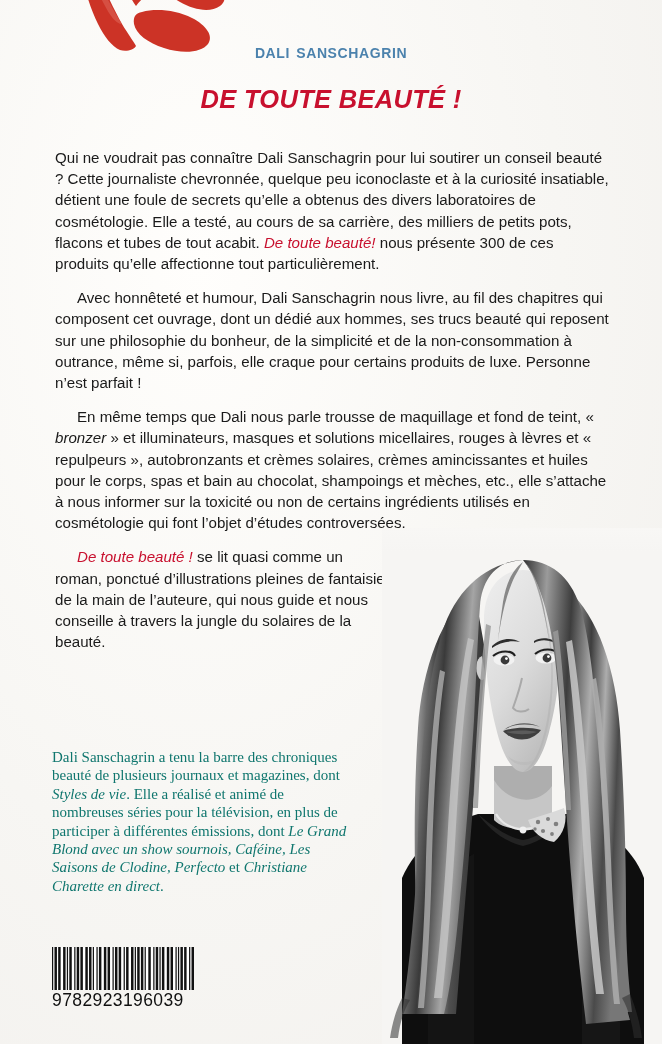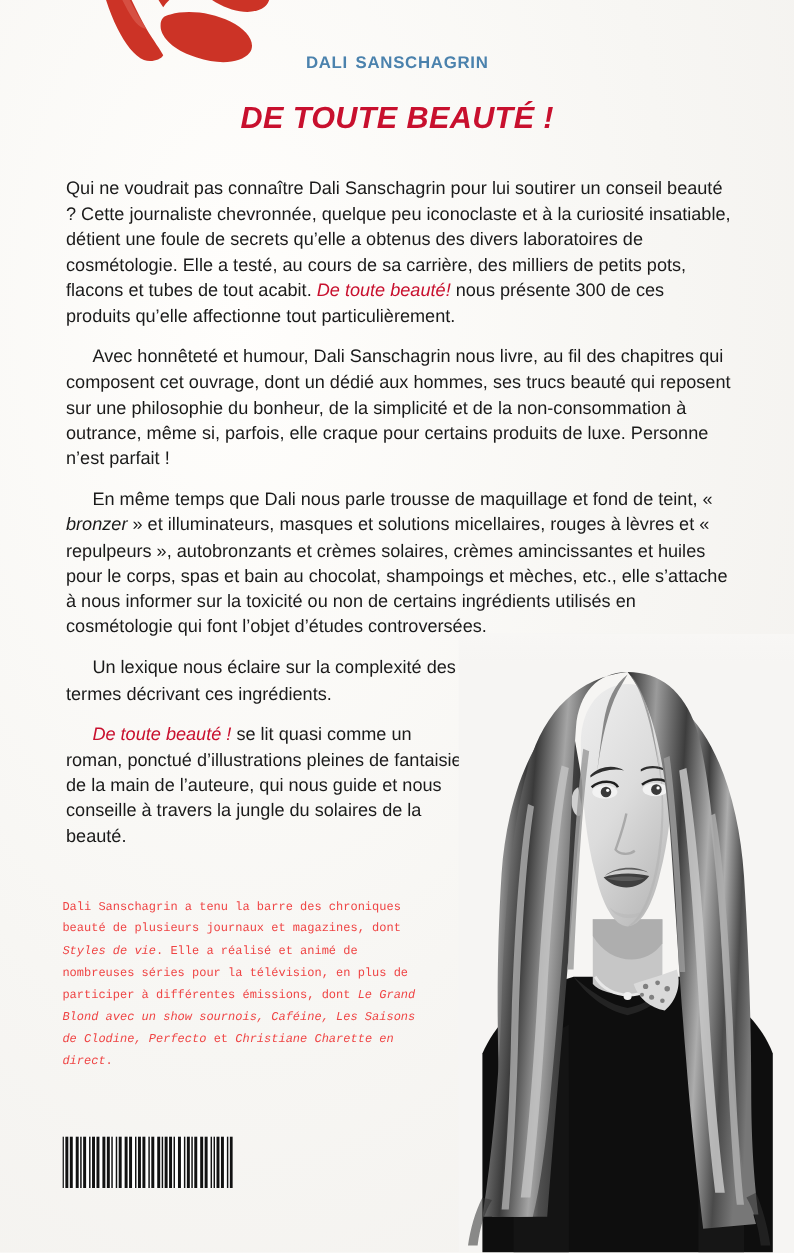--- a/index.html
+++ b/index.html
@@ -104,24 +104,24 @@
   .it { font-style: italic; }
 
   
   #bio-block {
     position: absolute;
     left: 52px;
     top: 748px;
     width: 300px;
   }
   #bio-text {
-    font-family: Liberation Mono, monospace;
-    font-size: 10px;
+    font-family: Liberation Serif, serif;
+    font-size: 15px;
     line-height: 18.4px;
-    color: #ef4444;
+    color: #0f766e;
     margin: 0;
   }
 
   
   #author-photo {
     position: absolute;
     left: 382px;
     top: 528px;
     width: 280px;
     height: 516px;
@@ -183,21 +183,20 @@
   </div>
 
   <div id="blurb">
 
     <p class="para"><span>Qui ne voudrait pas connaître Dali Sanschagrin pour lui soutirer un conseil beauté ? Cette journaliste chevronnée, quelque peu iconoclaste et à la curiosité insatiable, détient une foule de secrets qu’elle a obtenus des divers laboratoires de cosmétologie. Elle a testé, au cours de sa carrière, des milliers de petits pots, flacons et tubes de tout acabit. </span><span class="tt">De toute beauté!</span><span> nous présente 300 de ces produits qu’elle affectionne tout particulièrement.</span></p>
 
     <p class="para indent">Avec honnêteté et humour, Dali Sanschagrin nous livre, au fil des chapitres qui composent cet ouvrage, dont un dédié aux hommes, ses trucs beauté qui reposent sur une philosophie du bonheur, de la simplicité et de la non-consommation à outrance, même si, parfois, elle craque pour certains produits de luxe. Personne n’est parfait !</p>
 
     <p class="para indent"><span>En même temps que Dali nous parle trousse de maquillage et fond de teint, « </span><span class="it">bronzer</span><span> » et illuminateurs, masques et solutions micellaires, rouges à lèvres et « repulpeurs », autobronzants et crèmes solaires, crèmes amincissantes et huiles pour le corps, spas et bain au chocolat, shampoings et mèches, etc., elle s’attache à nous informer sur la toxicité ou non de certains ingrédients utilisés en cosmétologie qui font l’objet d’études controversées.</span></p>
 
-    <p class="para indent narrow">Un lexique nous éclaire sur la complexité des termes décrivant ces ingrédients.</p>
 
     <p class="para indent narrow2"><span class="tt">De toute beauté !</span><span> se lit quasi comme un roman, ponctué d’illustrations pleines de fantaisie de la main de l’auteure, qui nous guide et nous conseille à travers la jungle du solaires de la beauté.</span></p>
   </div>
 
   <div id="author-photo">
     <svg viewBox="0 0 280 516" width="280" height="516" aria-hidden="true">
       <defs>
         <linearGradient id="hairL" x1="0" y1="0" x2="1" y2="0.3">
           <stop offset="0%" stop-color="#4c4c4c"></stop>
           <stop offset="20%" stop-color="#8d8d8d"></stop>
@@ -370,15 +369,16 @@
           <rect x="114.83" y="0" width="2.47" height="43"></rect>
           <rect x="118.54" y="0" width="2.47" height="43"></rect>
           <rect x="123.48" y="0" width="1.23" height="43"></rect>
           <rect x="125.95" y="0" width="1.23" height="43"></rect>
           <rect x="128.42" y="0" width="2.47" height="43"></rect>
           <rect x="132.12" y="0" width="2.47" height="43"></rect>
           <rect x="137.06" y="0" width="1.23" height="43"></rect>
           <rect x="139.53" y="0" width="2.47" height="43"></rect>
         </g>
     </svg>
+    <div id="isbn-number">9782923196039</div>
   </div>
 
 </div>
 
 </body></html>

